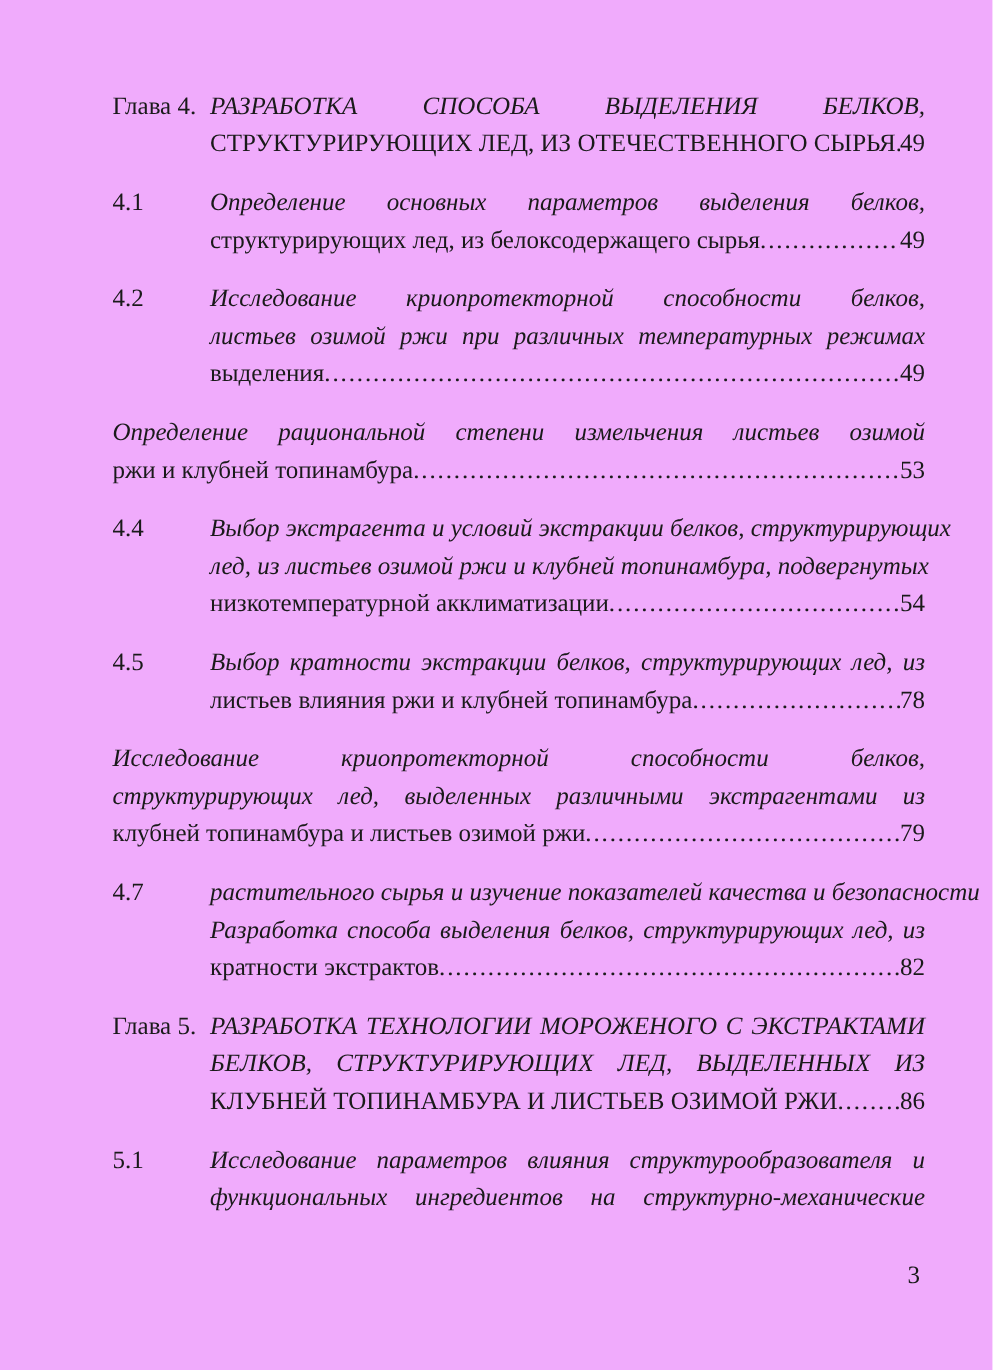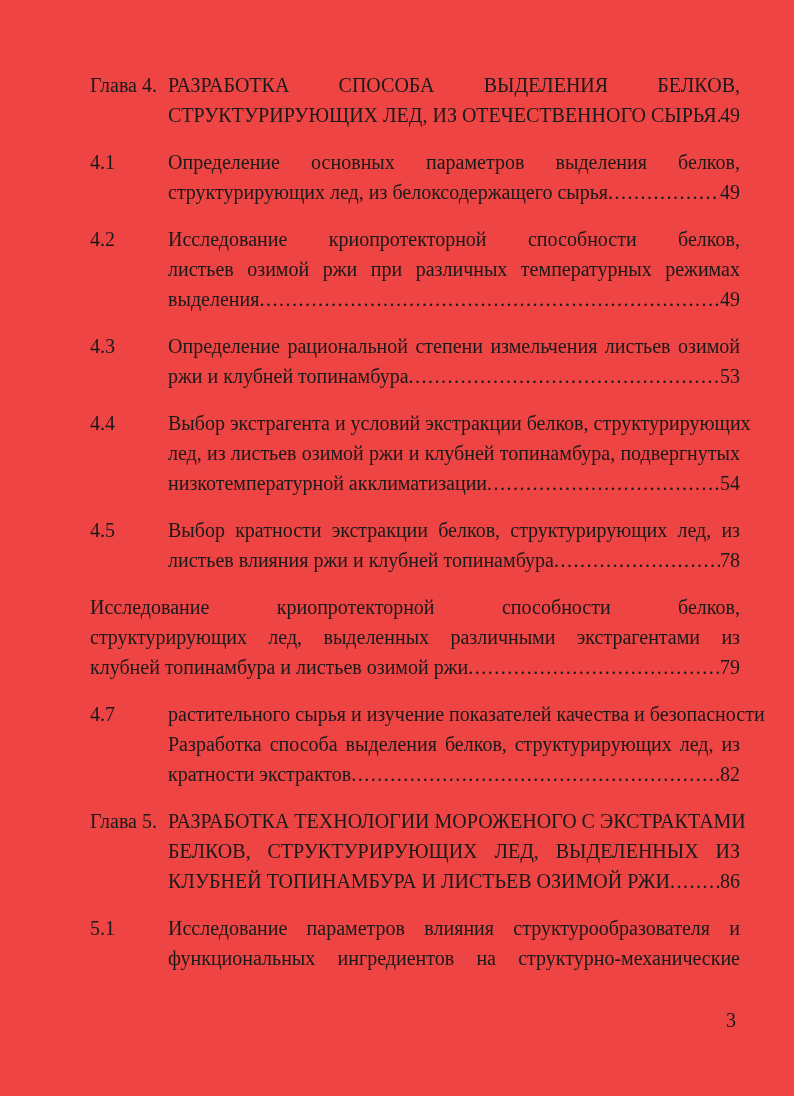--- a/index.html
+++ b/index.html
@@ -4,21 +4,21 @@
 <style>
   html, body {
     margin: 0; padding: 0;
     width: 794px; height: 1096px;
     background: #ffffff;
     overflow: hidden;
   }
   .page {
     position: relative;
     width: 794px; height: 1096px;
-    background: #ef4444;
+    background: #f0abfc;
     font-family: "Liberation Serif", "DejaVu Serif", serif;
     font-size: 20px;
     color: #1a1a1a;
   }
   .toc {
     position: absolute;
     left: 90px; top: 70px;
     width: 650px;
   }
   .toc-item {
@@ -35,20 +35,21 @@
     min-width: 0;
   }
   .line {
     line-height: 30px;
     height: 30px;
     white-space: nowrap;
   }
   .jfull {
     text-align: justify;
     text-align-last: justify;
+    font-style: italic;
   }
   .tail {
     display: flex;
     align-items: flex-end;
   }
   .ttext { flex: none; }
   .leader {
     flex: 1 1 0;
     min-width: 0;
     overflow: hidden;
@@ -97,21 +98,20 @@
           <div class="line jfull">Исследование криопротекторной способности белков,</div>
           <div class="line jfull">листьев озимой ржи при различных температурных режимах</div>
           <div class="line tail">
             <span class="ttext">выделения</span>
             <span class="leader">........................................................................................................................</span>
             <span class="pgref">49</span>
           </div>
         </div>
       </div>
       <div class="toc-item">
-        <span class="num">4.3</span>
         <div class="body">
           <div class="line jfull">Определение рациональной степени измельчения листьев озимой</div>
           <div class="line tail">
             <span class="ttext">ржи и клубней топинамбура</span>
             <span class="leader">........................................................................................................................</span>
             <span class="pgref">53</span>
           </div>
         </div>
       </div>
       <div class="toc-item">

